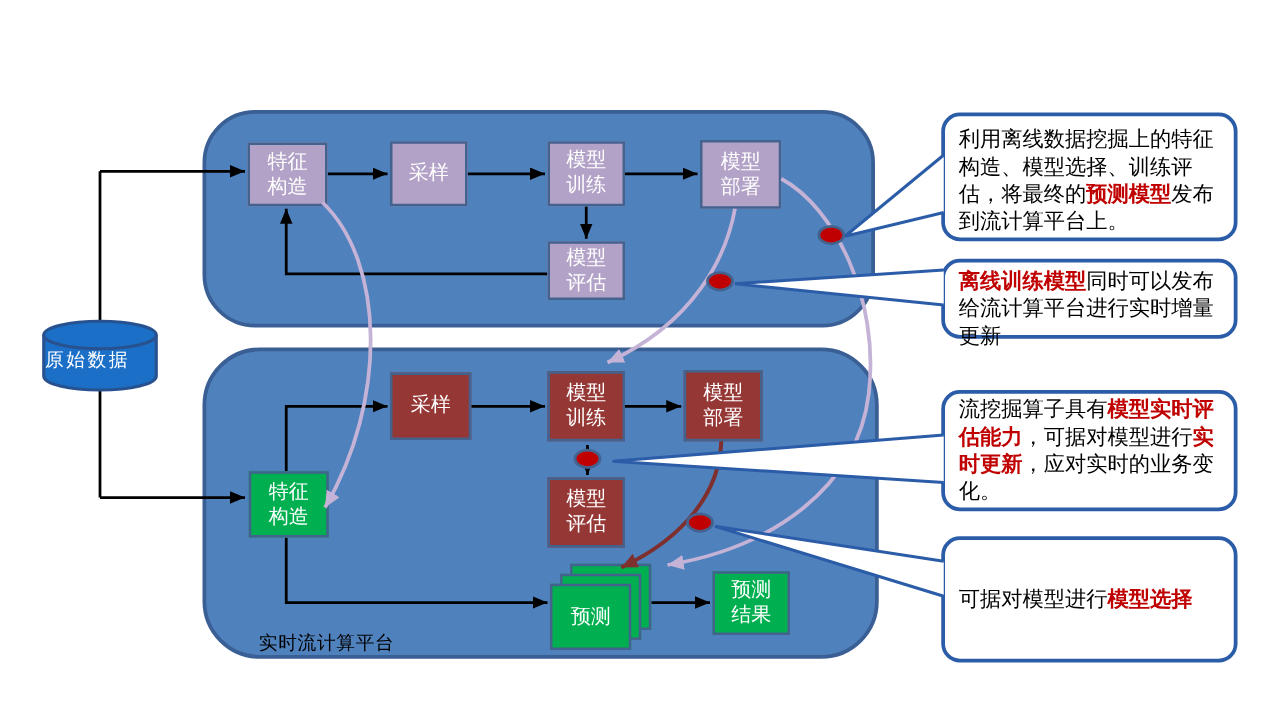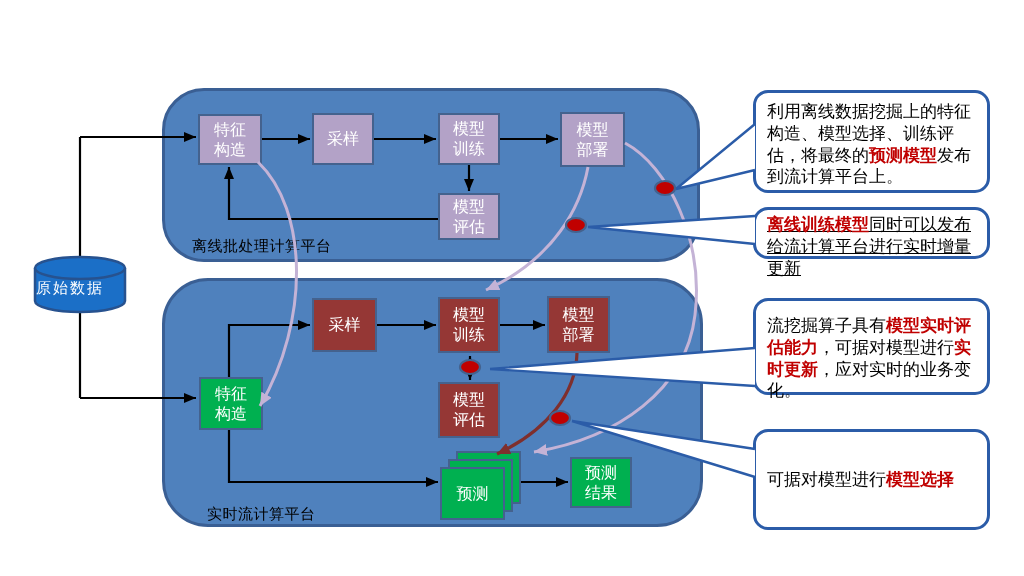--- a/index.html
+++ b/index.html
@@ -61,33 +61,32 @@
   .b-rt-result{left:570px;top:457px;width:62px;height:51px;}
   
   #db-label{position:absolute;left:36px;top:279px;width:90px;text-align:left;
             color:var(--text-white);font-size:15px;letter-spacing:2px;z-index:3;}
   
   .callout{position:absolute;left:753px;width:237px;box-sizing:border-box;background:#fff;
            border:3px solid var(--callout-border);border-radius:15px;z-index:3;
            font-size:17px;line-height:1.28;color:#000;padding:8px 11px;}
   .callout .em{color:var(--em-red);font-weight:bold;}
   #callout-1{top:90px;height:103px;}
-  #callout-2{top:207px;height:52px;padding-top:4px;text-decoration:underline;}
-  #callout-3{top:298px;height:97px;padding-top:14px;}
+  #callout-2{top:207px;height:64px;padding-top:4px;}
+  #callout-3{top:312px;height:97px;padding-top:2px;}
   #callout-4{top:429px;height:101px;display:flex;align-items:center;}
 </style>
 </head>
 <body>
 
 <div id="stage">
 
 
   <div class="platform" id="platform-offline"></div>
   <div class="platform" id="platform-realtime"></div>
-  <div class="platform-label" id="label-offline">离线批处理计算平台</div>
   <div class="platform-label" id="label-realtime">实时流计算平台</div>
 
   <svg id="svg-under" width="1024" height="576" viewBox="0 0 1024 576">
     <defs>
       <marker id="ah-k" markerUnits="userSpaceOnUse" markerWidth="14" markerHeight="12" refX="12" refY="5" orient="auto">
         <path d="M0,0 L12,5 L0,10 Z" class="mk-k"></path>
       </marker>
       <marker id="ah-p" markerUnits="userSpaceOnUse" markerWidth="15" markerHeight="13" refX="13" refY="6" orient="auto">
         <path d="M0,0 L13,6 L0,12 Z" class="mk-p"></path>
       </marker>

